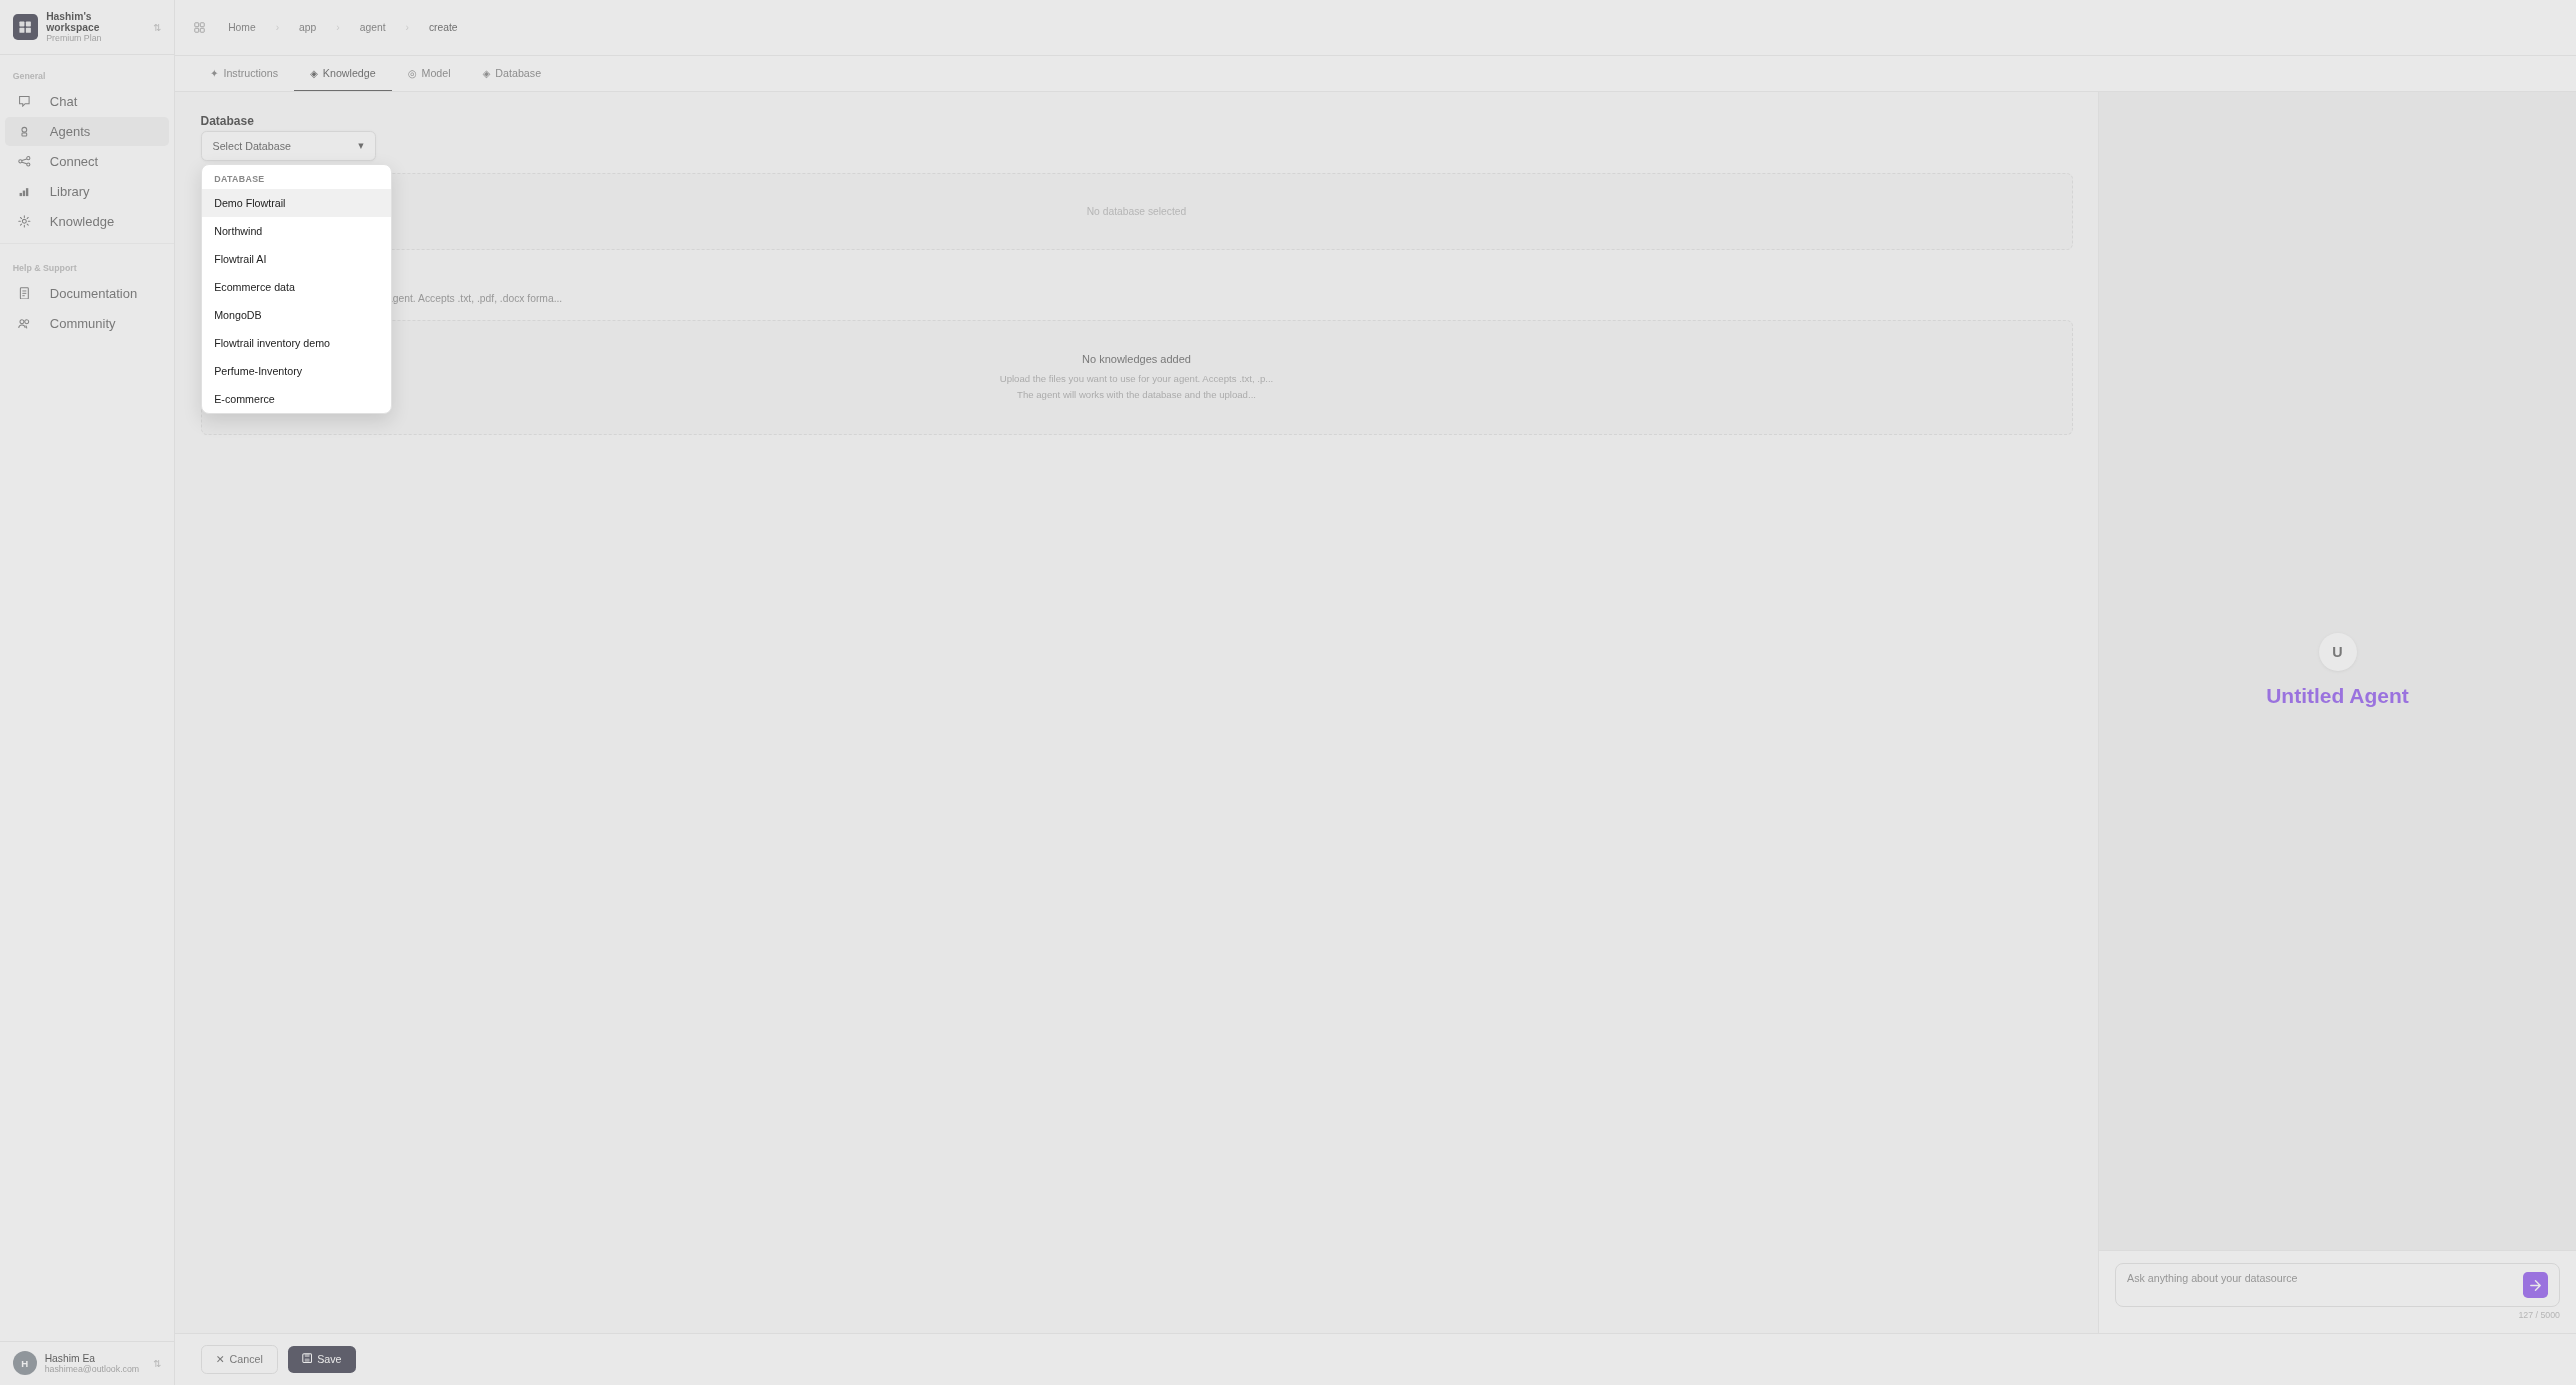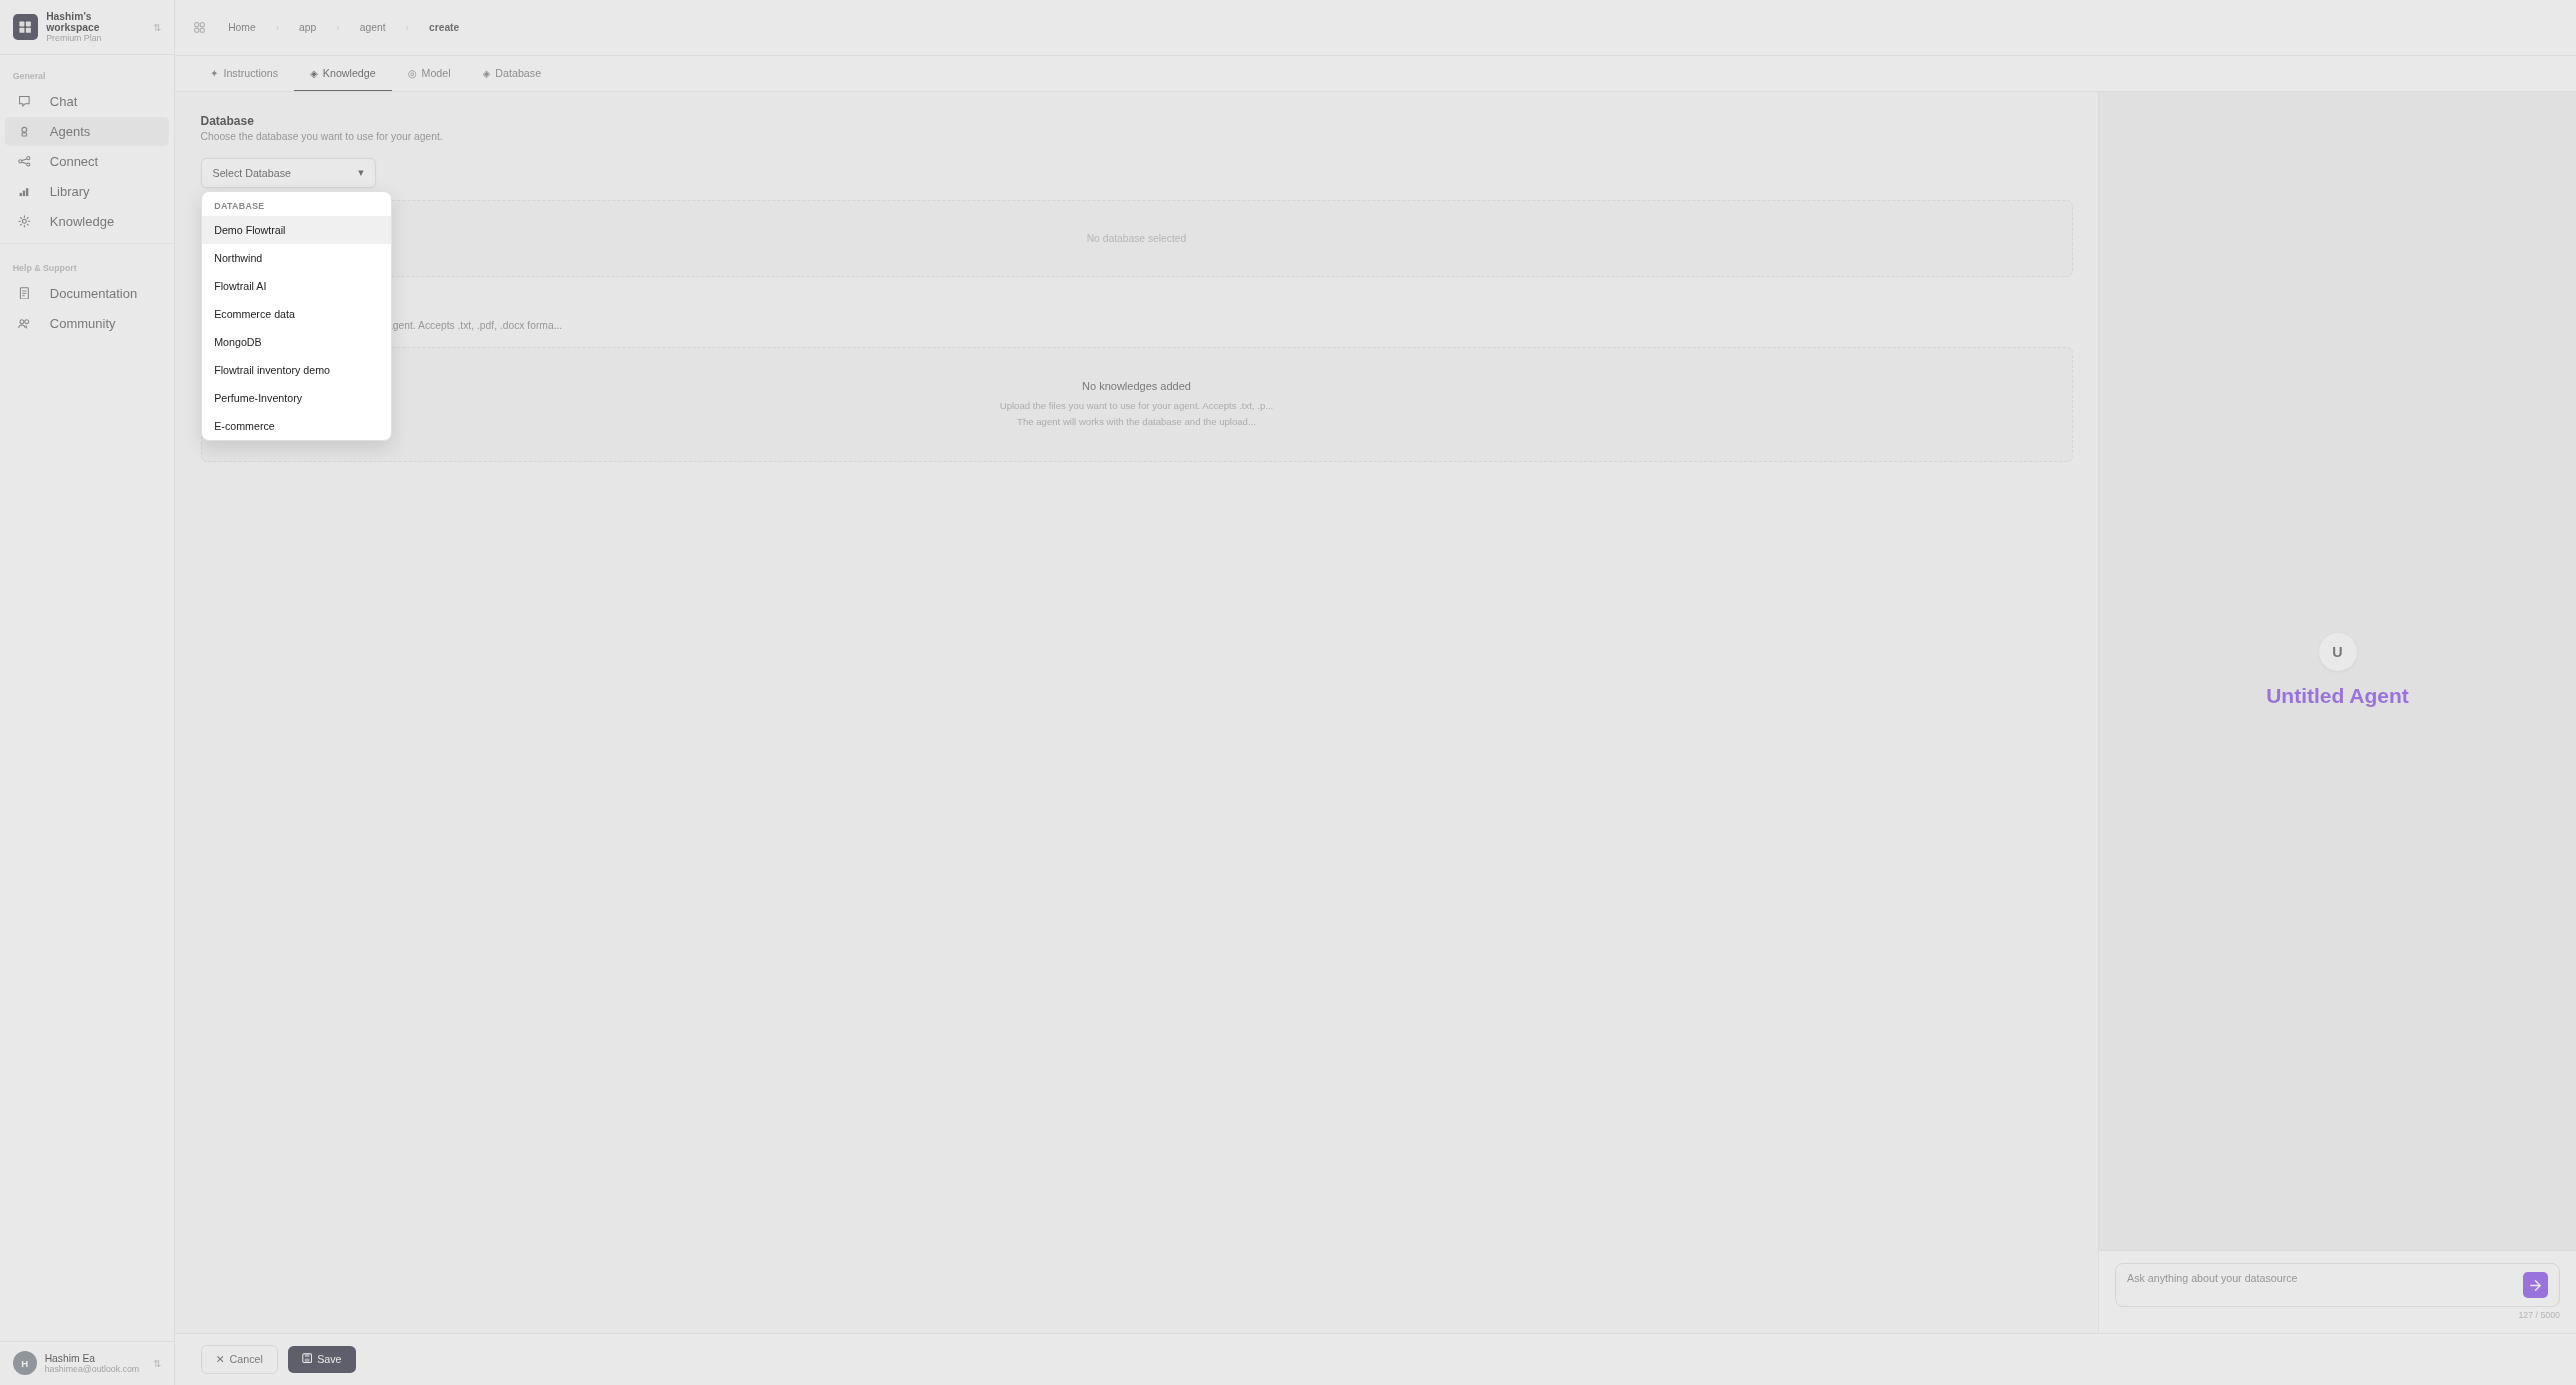--- a/index.html
+++ b/index.html
@@ -92,21 +92,21 @@
       border-bottom: 0.8px solid #e8e8e8;
       padding: 22px 19px;
       display: flex;
       align-items: center;
       gap: 20px;
       font-size: 10.3px;
       color: #666;
     }
     .breadcrumb-sep { color: #ccc; }
     .breadcrumb-link { color: #555; cursor: pointer; }
-    .breadcrumb-current { color: #333; font-weight: bold; }
+    .breadcrumb-current { color: #333; }
 
     
     .tabs-bar {
       background: #fff;
       border-bottom: 0.8px solid #e8e8e8;
       display: flex;
       align-items: center;
       padding: 0 19px;
     }
     .tab {
@@ -478,21 +478,20 @@
       <span>Database</span>
     </div>
   </div>
 
   <div class="content-split">
 
     <div class="left-panel">
 
       <div class="db-section">
         <div class="section-title">Database</div>
-        <div class="section-desc">Choose the database you want to use for your agent.</div>
 
         <div class="select-db-wrapper">
           <button class="select-db-btn">
             <span>Select Database</span>
             <span>▾</span>
           </button>
 
           <div class="db-dropdown">
             <div class="db-dropdown-label">Database</div>
             <div class="db-dropdown-item highlighted">Demo Flowtrail</div>

